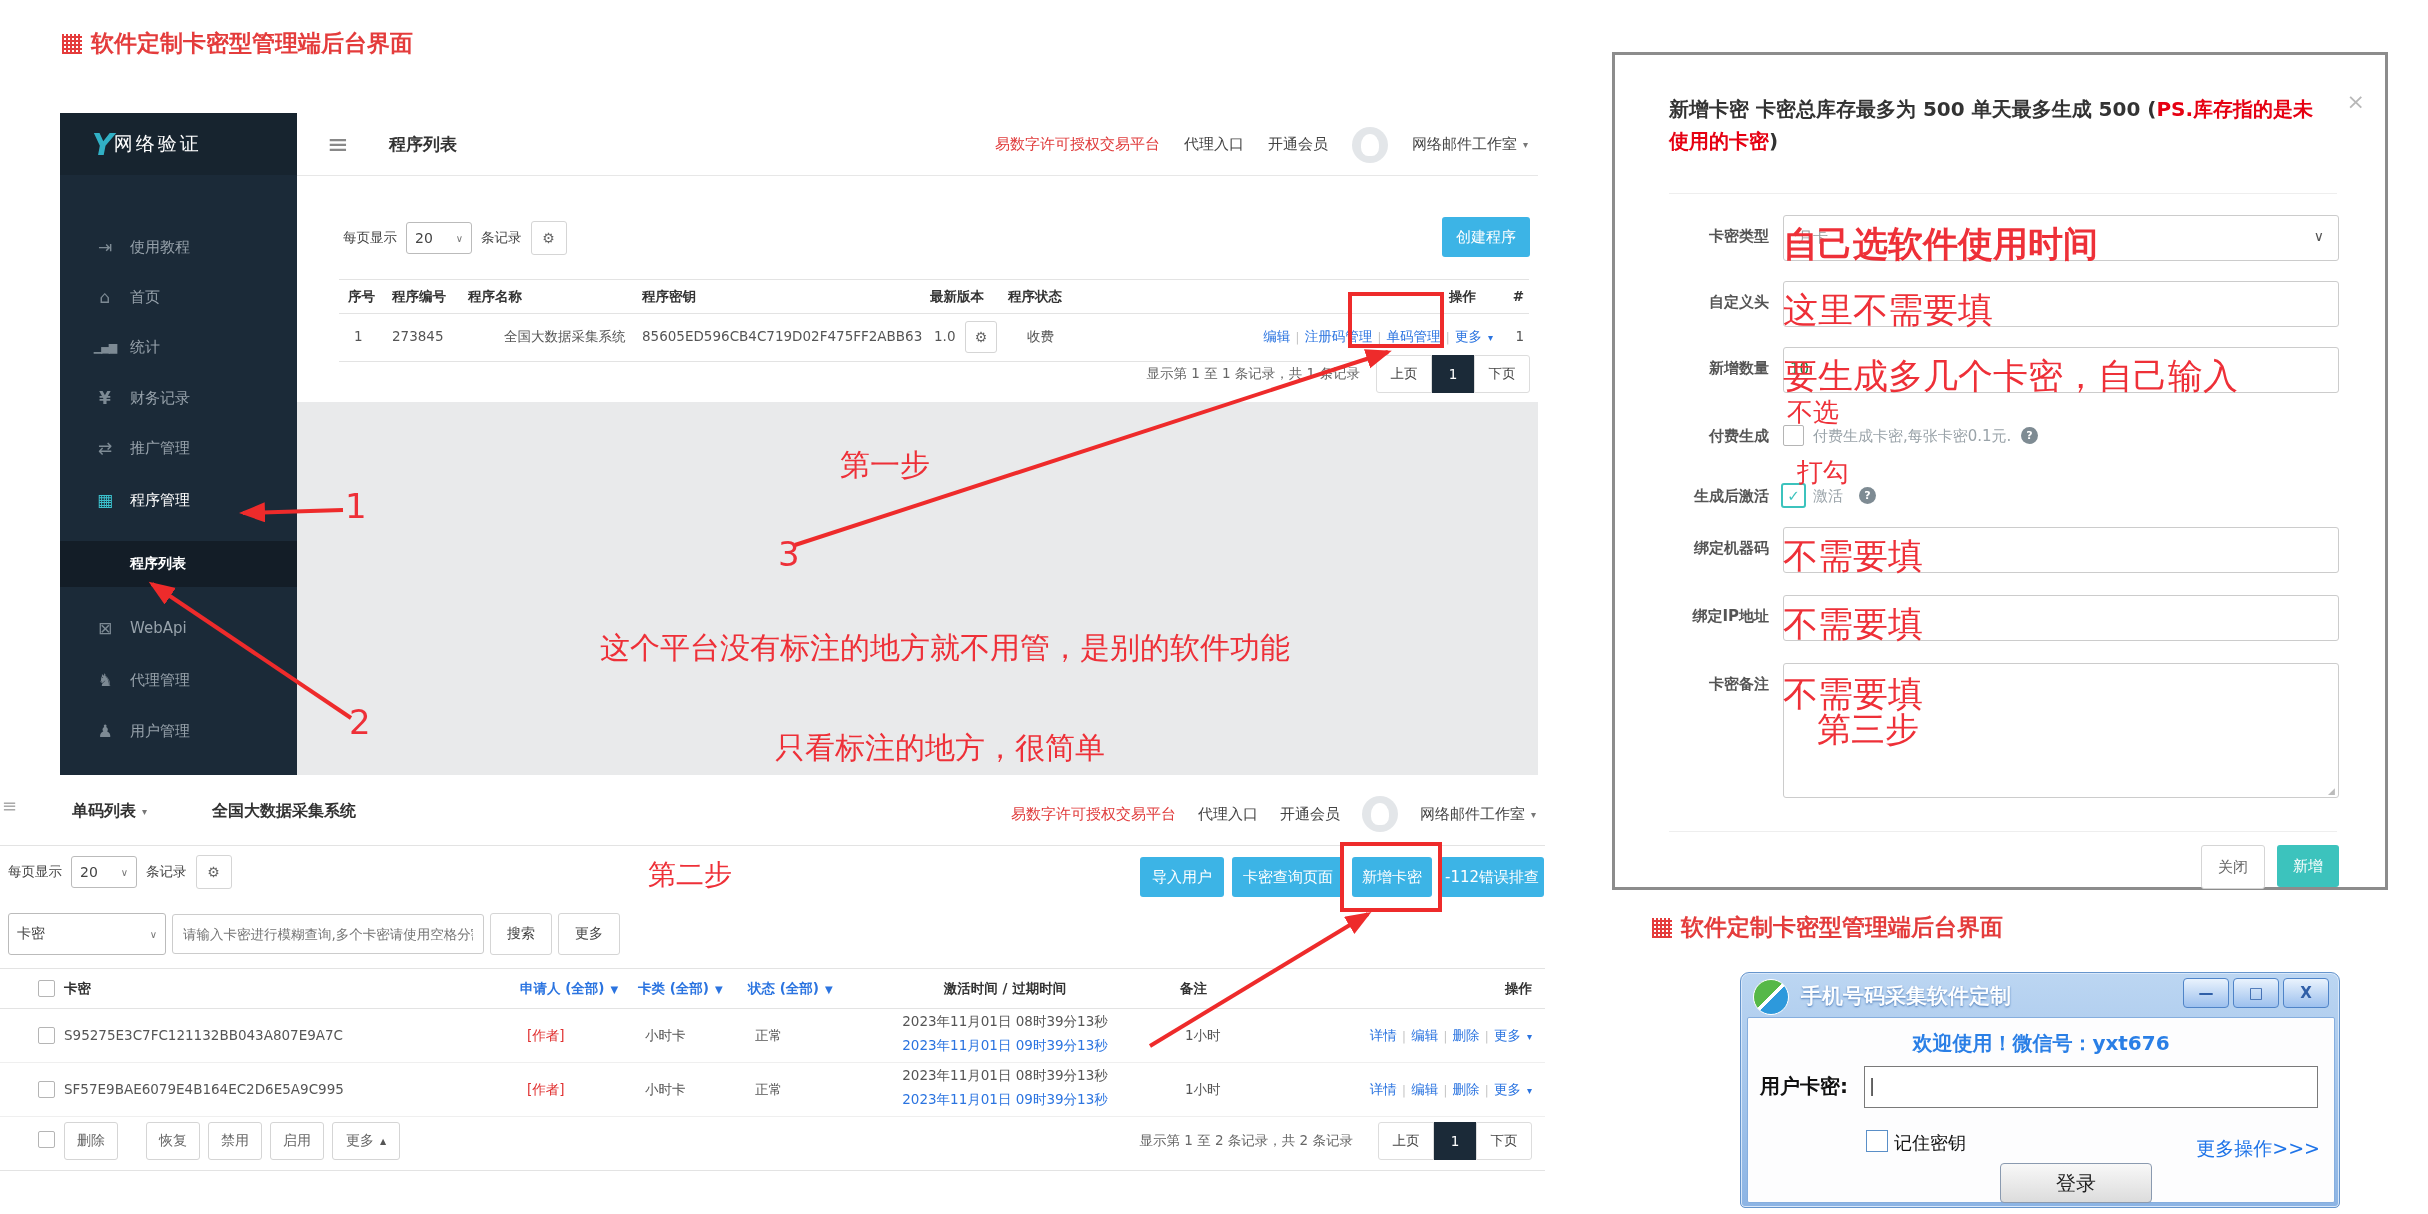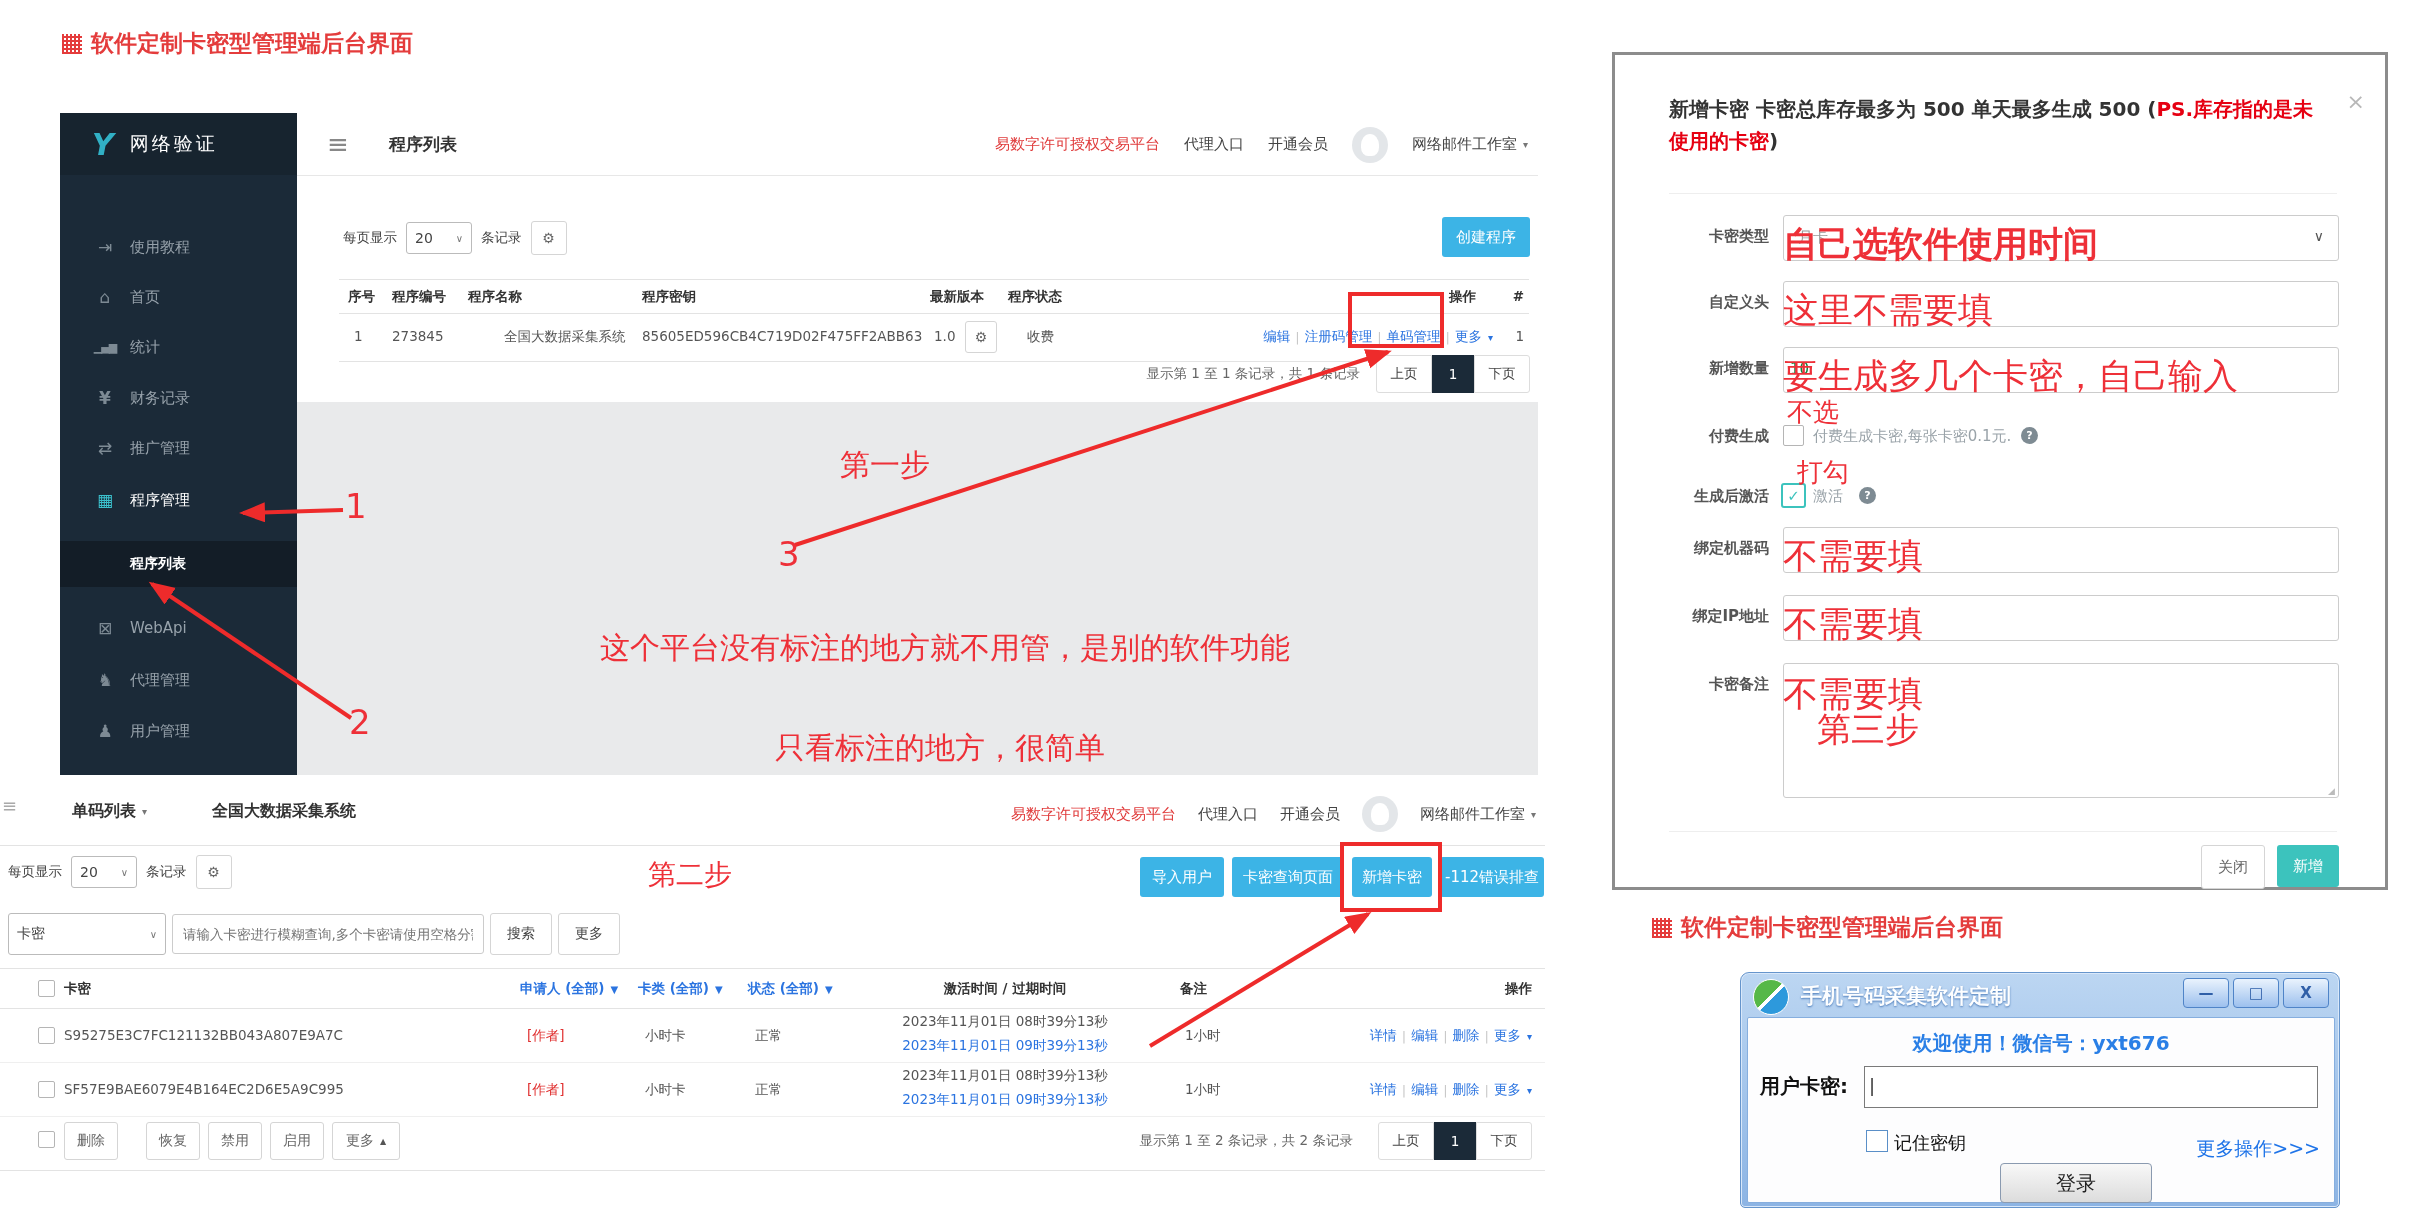--- a/index.html
+++ b/index.html
@@ -70,21 +70,21 @@
   <div class="abs flex" style="left:62px;top:28px;">
     <span class="grid-icon"></span>
     <span class="sec-title">软件定制卡密型管理端后台界面</span>
   </div>
 
   <div class="abs" id="panel1">
 
     <div class="abs" id="sidebar">
       <div class="abs flex" style="left:0;top:0;width:237px;height:62px;background:#17242f;">
         <span style="margin-left:32px;font-size:30px;font-weight:bold;font-style:italic;color:#31b0c5;">Y</span>
-        <span style="margin-left:16px;font-size:19px;color:#fff;letter-spacing:3px;">网络验证</span>
+        <span style="font-size:19px;color:#fff;letter-spacing:3px;">网络验证</span>
       </div>
       <div class="sb-item" style="top:113px;">
         <span class="sb-icon">⇥</span>
         <span>使用教程</span>
       </div>
       <div class="sb-item" style="top:163px;">
         <span class="sb-icon">⌂</span>
         <span>首页</span>
       </div>
       <div class="sb-item" style="top:213px;">

